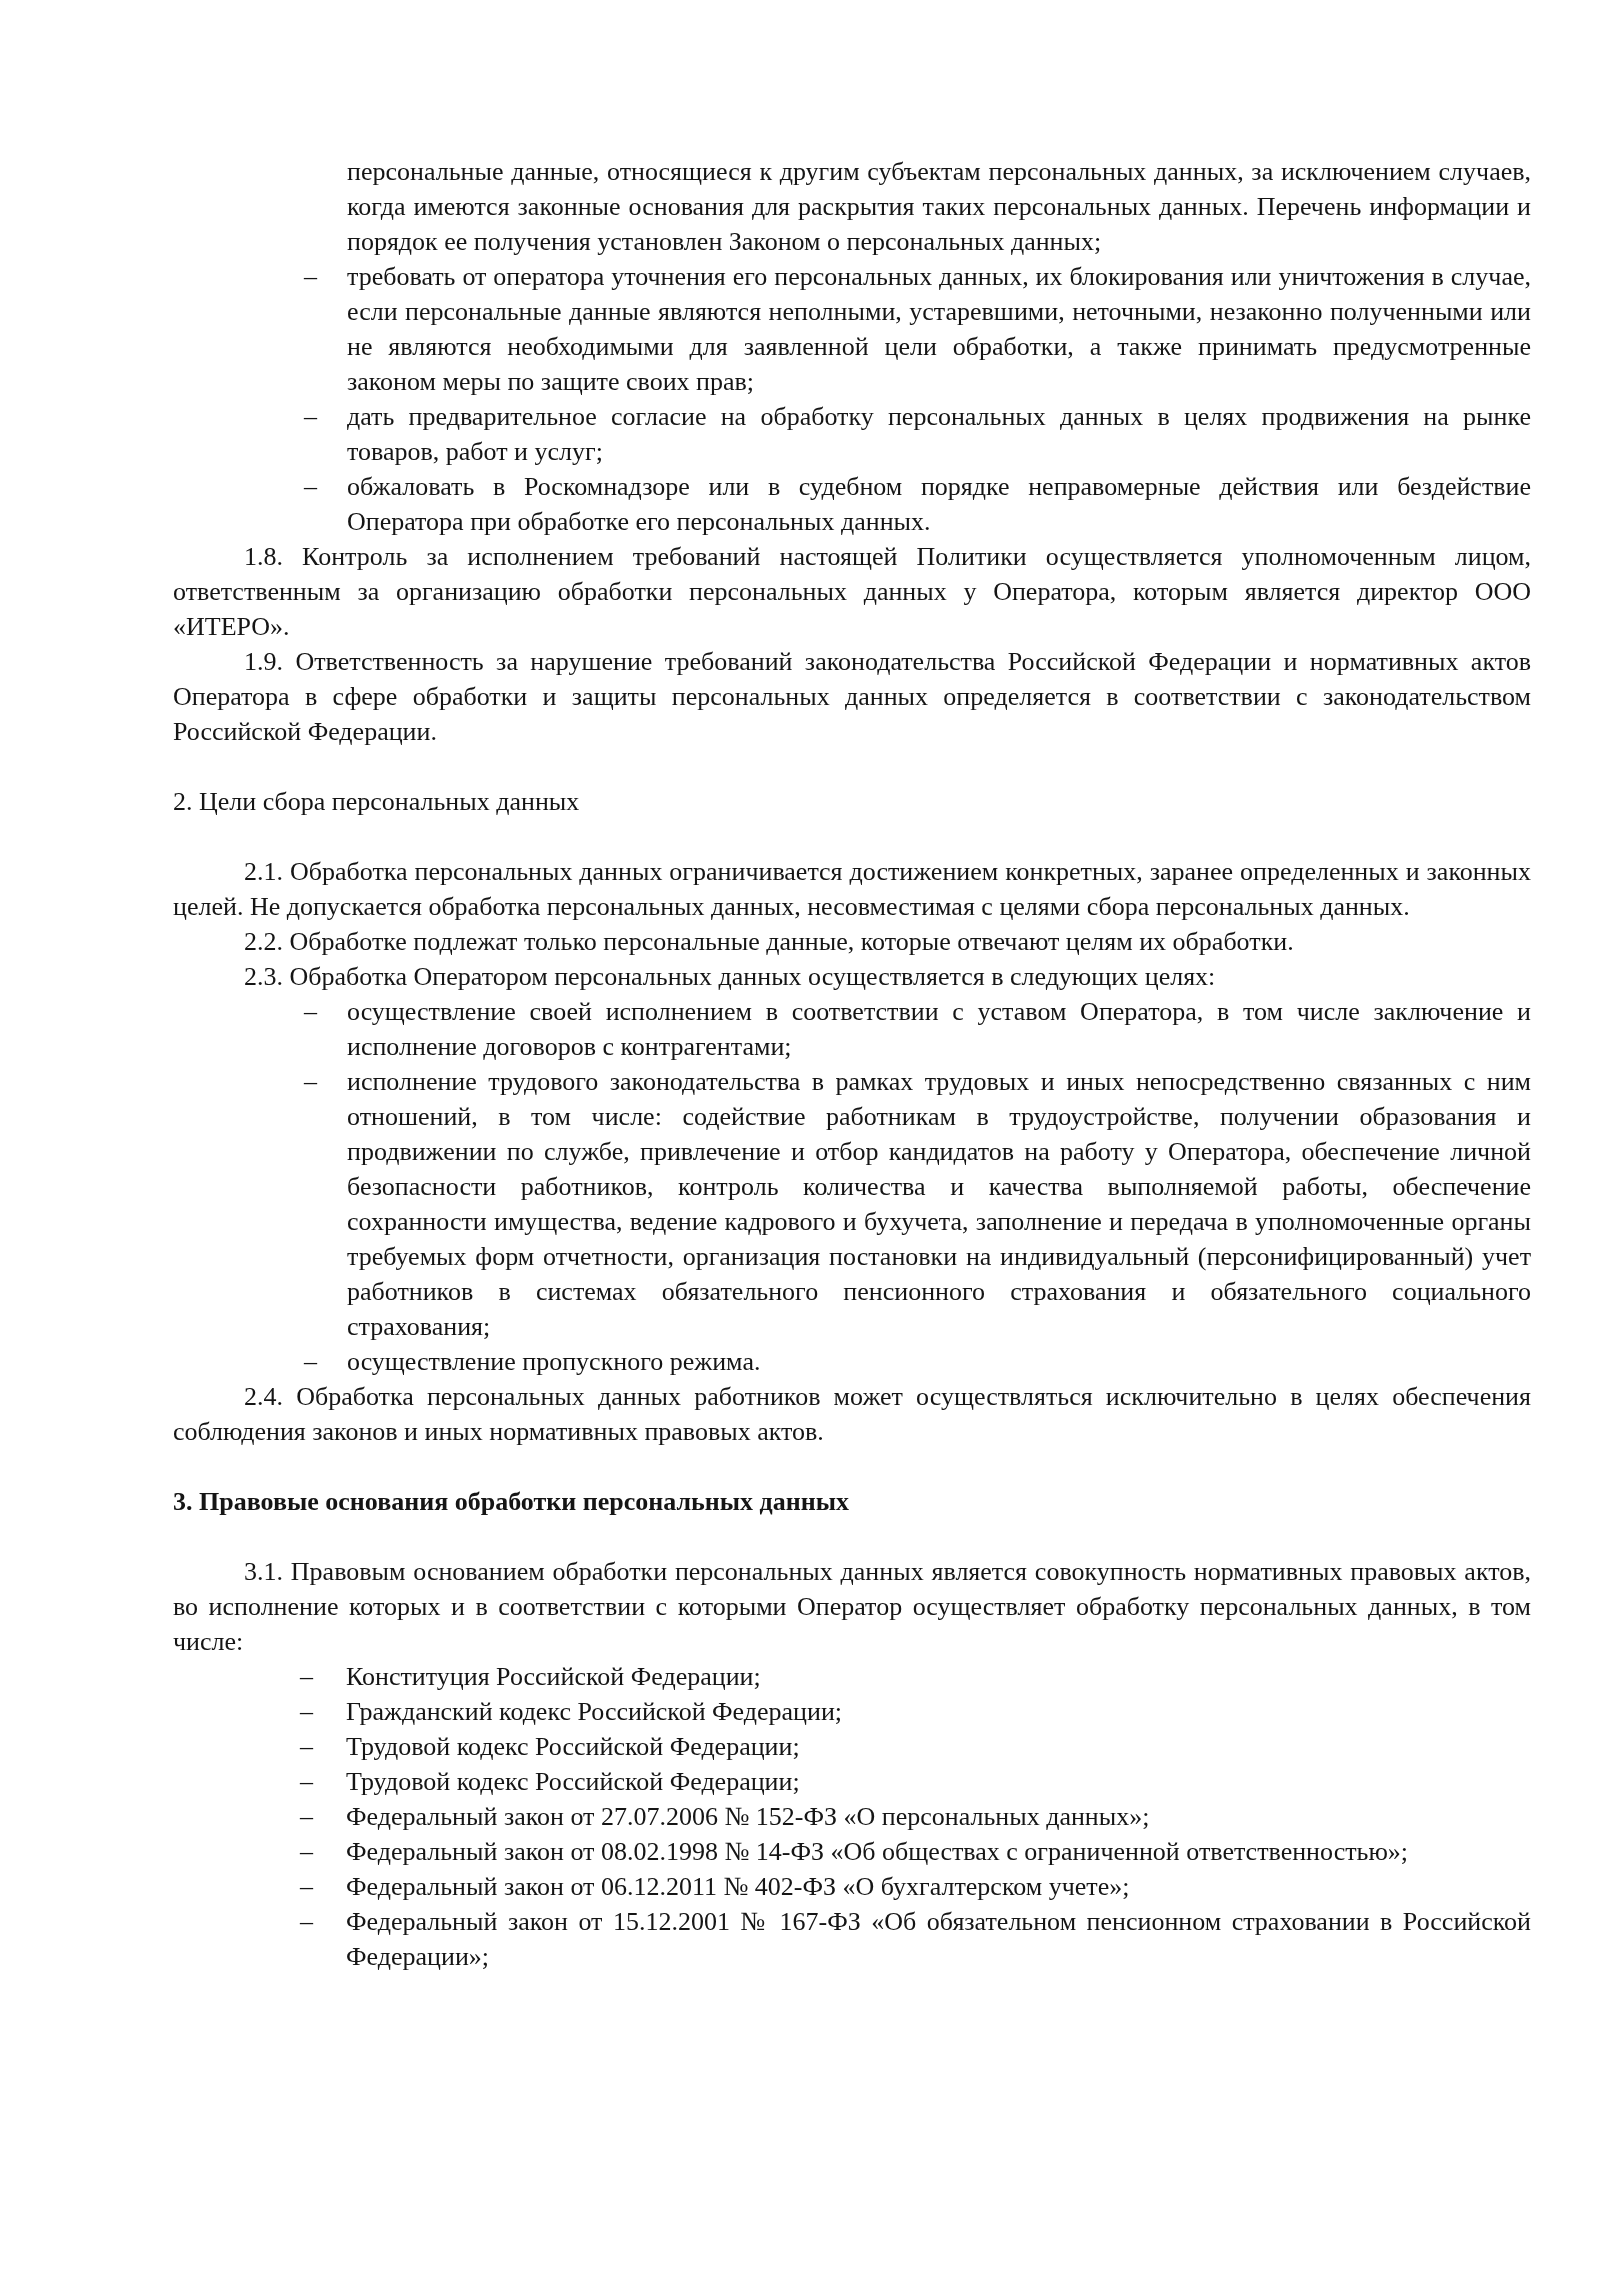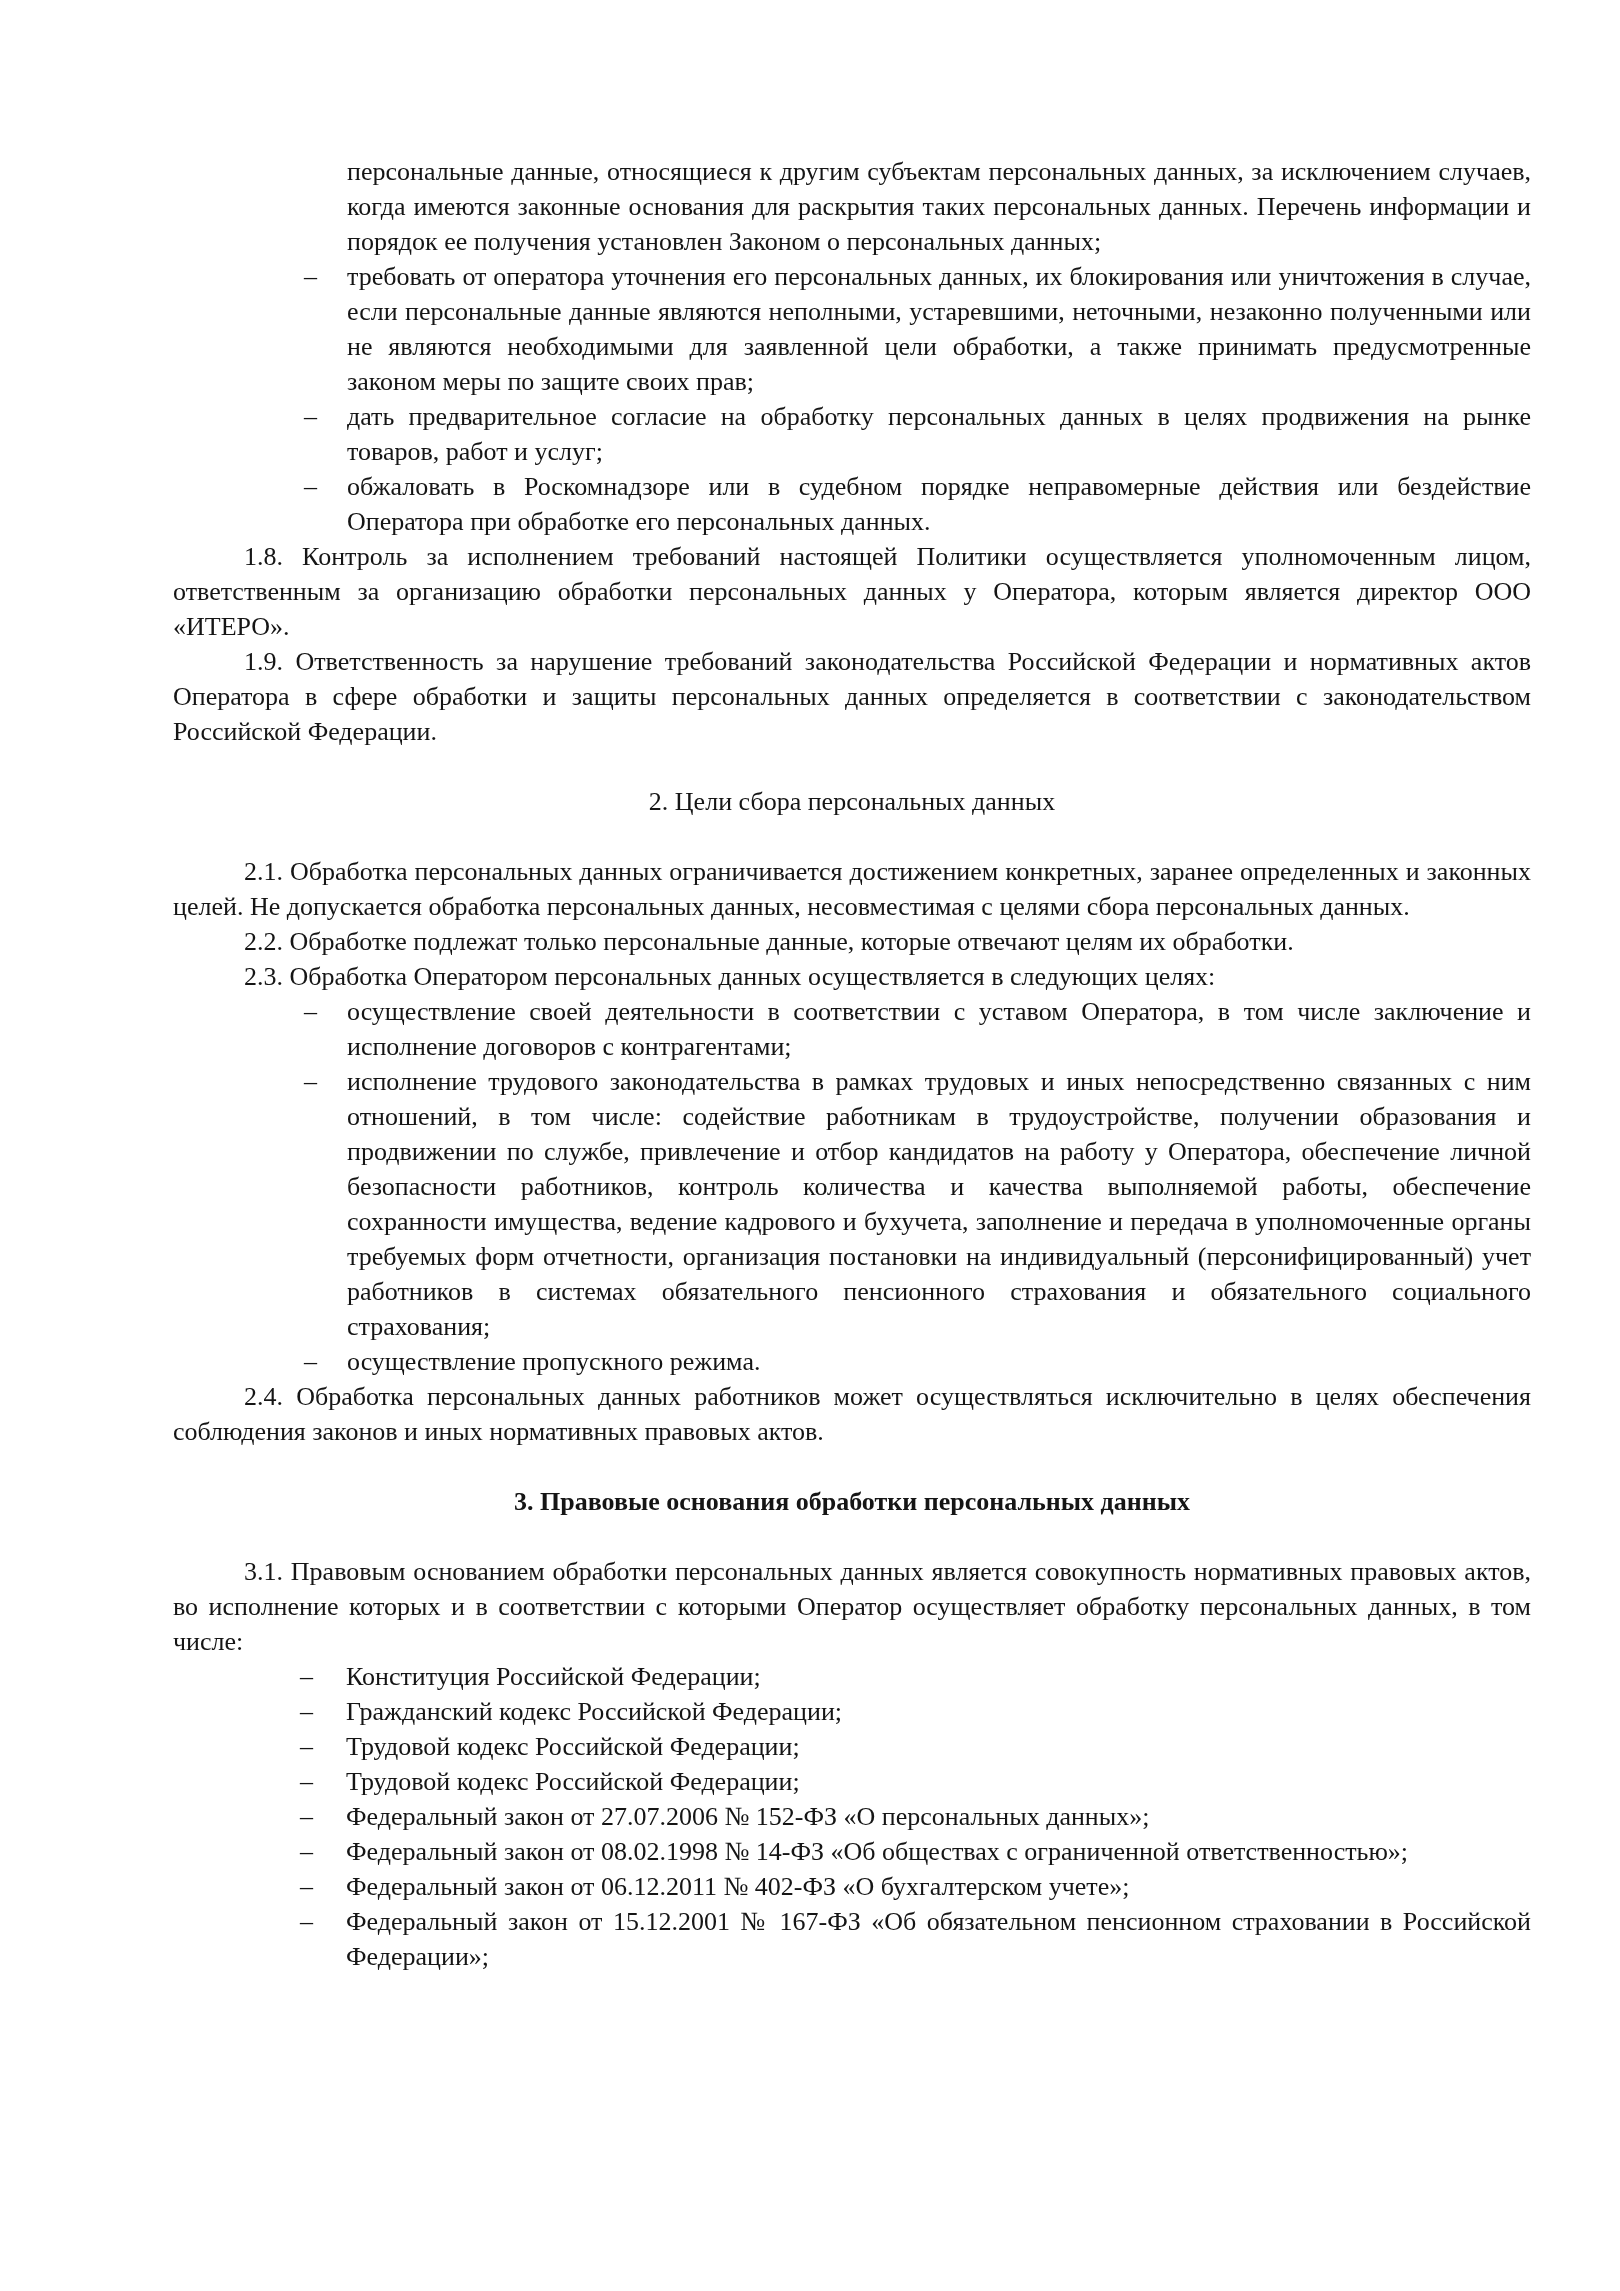--- a/index.html
+++ b/index.html
@@ -16,21 +16,21 @@
   .indent { text-indent: 71px; }
   .bul {
     position: relative; padding-left: 174px; margin: 0;
     text-align: justify;
   }
   .bul .dash {
     position: absolute; left: 131px; top: 0;
   }
   .cont { padding-left: 174px; text-align: justify; margin: 0; }
   .heading {
-    text-align: center; margin: 0;
+    margin: 0;
   }
   .h2 { margin-top: 35px; margin-bottom: 35px; }
   .h3 { margin-top: 35px; margin-bottom: 35px; font-weight: bold; }
   .law .dash { left: 127px; }
   .law { padding-left: 173px; }
   .law-list { margin-top: 0; }
 </style>
 </head>
 <body>
 
@@ -55,21 +55,21 @@
   <p class="p indent">1.9. Ответственность за нарушение требований законодательства Российской Федерации и нормативных актов Оператора в сфере обработки и защиты персональных данных определяется в соответствии с законодательством Российской Федерации.</p>
 
   <p class="heading h2">2. Цели сбора персональных данных</p>
 
   <p class="p indent">2.1. Обработка персональных данных ограничивается достижением конкретных, заранее определенных и законных целей. Не допускается обработка персональных данных, несовместимая с целями сбора персональных данных.</p>
   <p class="p indent">2.2. Обработке подлежат только персональные данные, которые отвечают целям их обработки.</p>
   <p class="p indent">2.3. Обработка Оператором персональных данных осуществляется в следующих целях:</p>
 
   <div class="bul">
     <span class="dash">–</span>
-    <span>осуществление своей деятельности в соответствии с уставом Оператора, в том числе заключение и исполнение договоров с контрагентами;</span>
+    <span>осуществление своей исполнением в соответствии с уставом Оператора, в том числе заключение и исполнение договоров с контрагентами;</span>
   </div>
   <div class="bul">
     <span class="dash">–</span>
     <span>исполнение трудового законодательства в рамках трудовых и иных непосредственно связанных с ним отношений, в том числе: содействие работникам в трудоустройстве, получении образования и продвижении по службе, привлечение и отбор кандидатов на работу у Оператора, обеспечение личной безопасности работников, контроль количества и качества выполняемой работы, обеспечение сохранности имущества, ведение кадрового и бухучета, заполнение и передача в уполномоченные органы требуемых форм отчетности, организация постановки на индивидуальный (персонифицированный) учет работников в системах обязательного пенсионного страхования и обязательного социального страхования;</span>
   </div>
   <div class="bul">
     <span class="dash">–</span>
     <span>осуществление пропускного режима.</span>
   </div>
 

